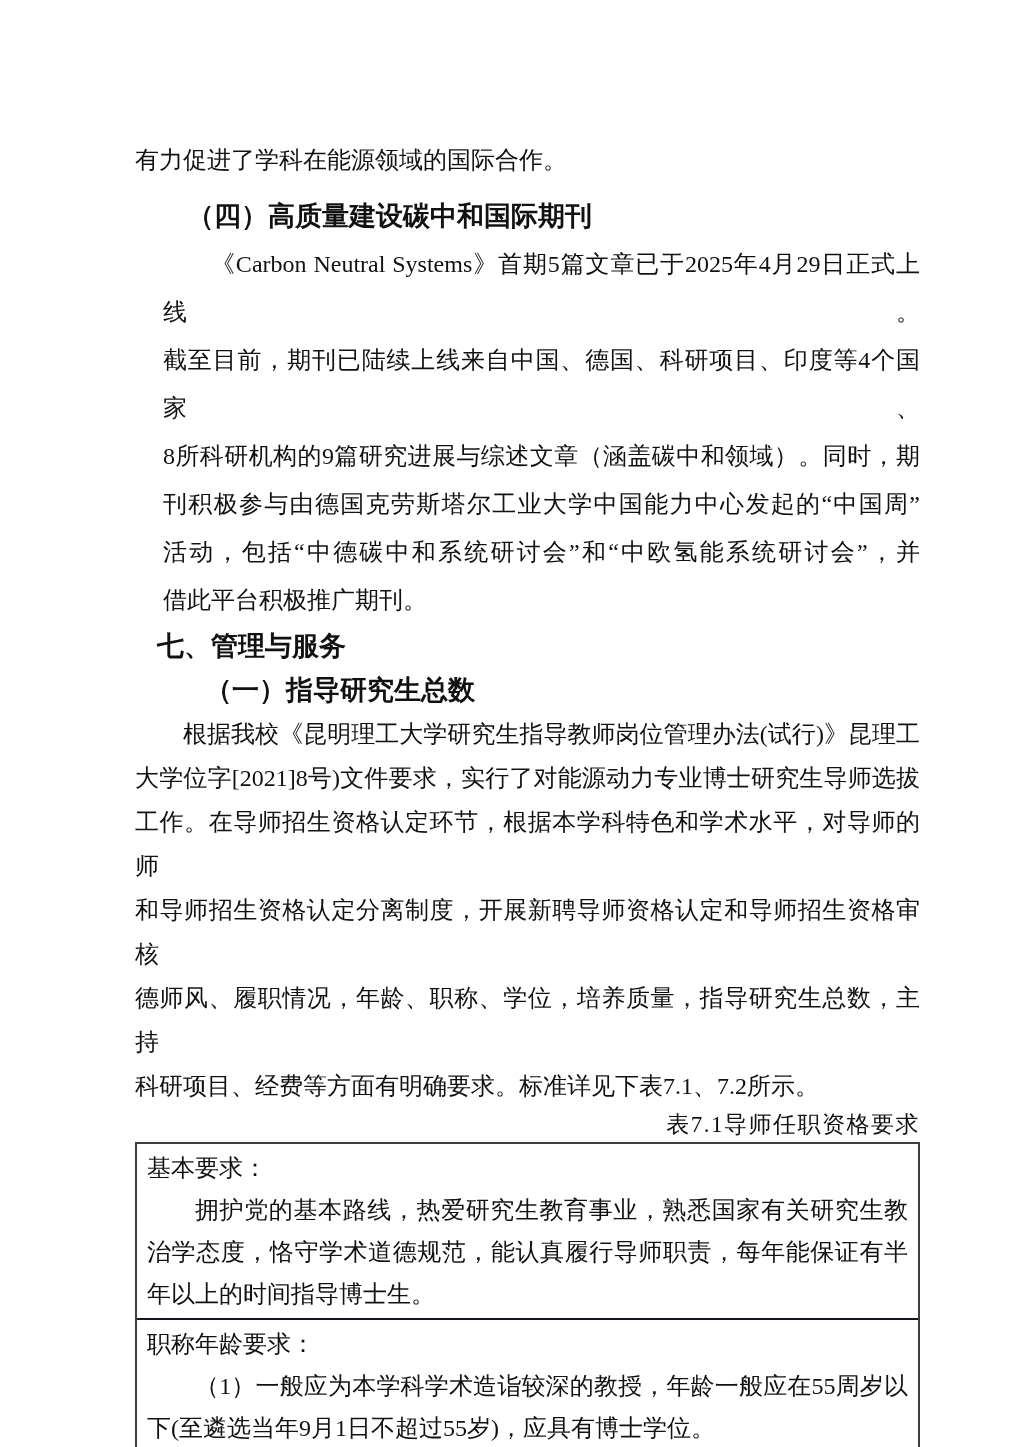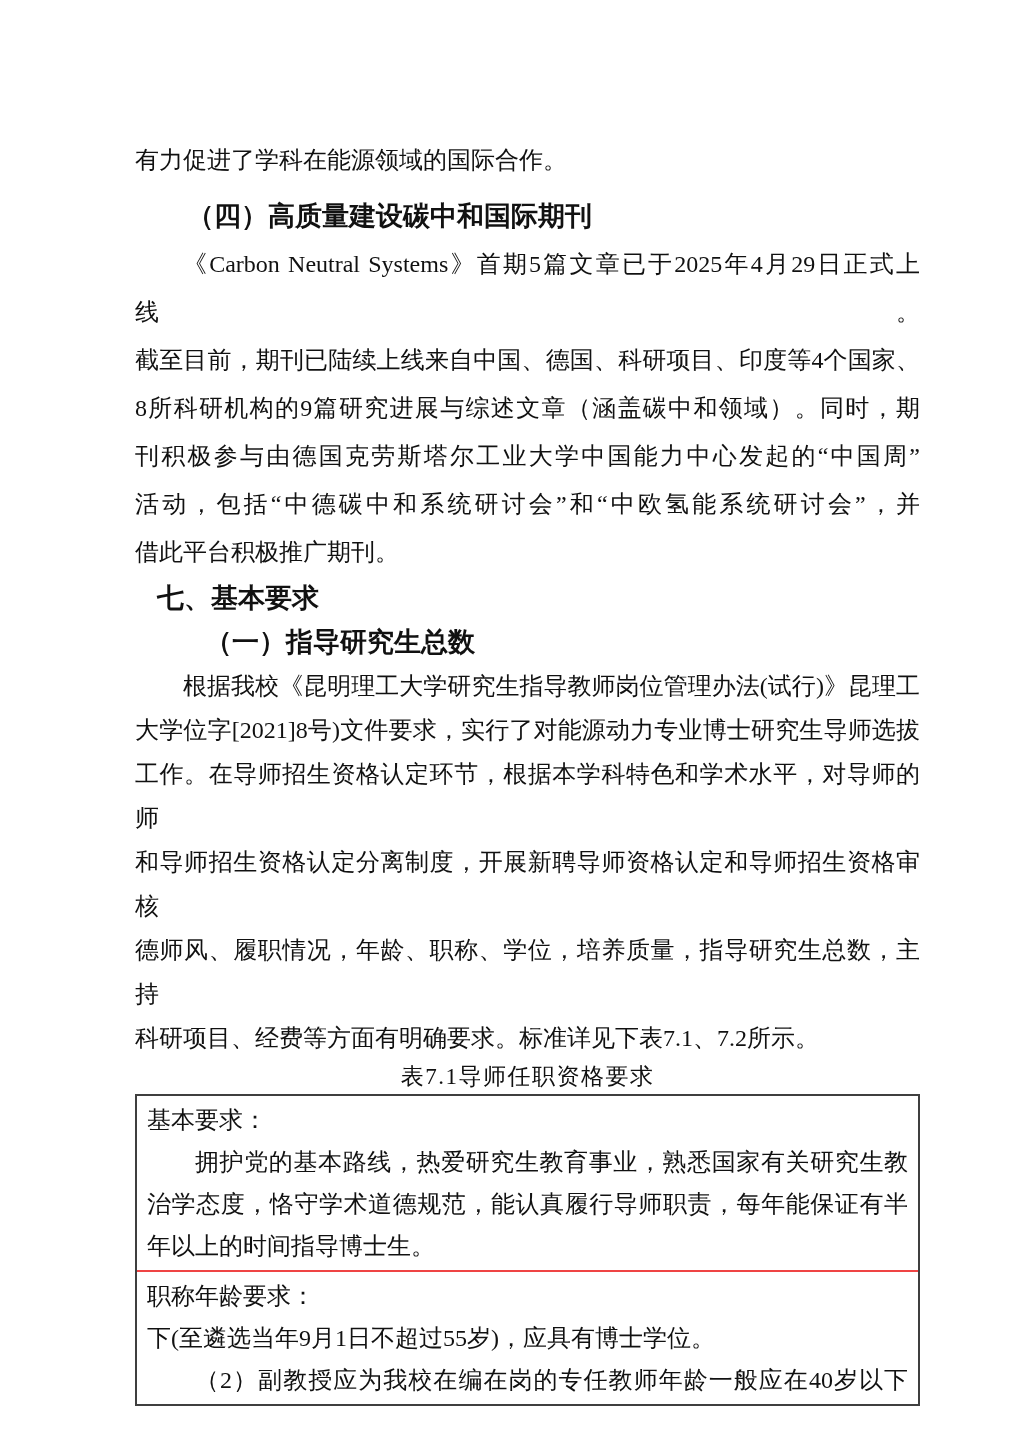--- a/index.html
+++ b/index.html
@@ -43,36 +43,36 @@
   .h4 {
     text-indent: 52px;
     margin-top: 10px;
   }
   .h7 {
     text-indent: 22px;
   }
   .hsub {
     text-indent: 70px;
   }
-  .p-journal { margin-top: 2px; }
+  .p-journal { margin-top: 2px; margin-left: 28px; }
   .p-journal .ln { line-height: 48px; }
   .p-mentor .ln { line-height: 44px; }
   .caption {
     font-size: 23px;
     line-height: 34px;
-    text-align: center;
+    text-align: right;
     letter-spacing: 1.5px;
   }
   .reqtable {
     border: 2px solid #3f3f3f;
     margin-top: 0px;
   }
   .trow {
     padding: 3px 10px;
-    border-bottom: 2px solid #ef4444;
+    border-bottom: 2px solid #0f172a;
   }
   .trow:last-child {
     border-bottom: none;
   }
   .trow .ln {
     line-height: 42px;
   }
 </style>
 </head>
 <body>
@@ -85,21 +85,21 @@
 
   <div class="para p-journal">
     <div class="ln jst ind">《Carbon Neutral Systems》首期5篇文章已于2025年4月29日正式上线。</div>
     <div class="ln jst">截至目前，期刊已陆续上线来自中国、德国、科研项目、印度等4个国家、</div>
     <div class="ln jst">8所科研机构的9篇研究进展与综述文章（涵盖碳中和领域）。同时，期</div>
     <div class="ln jst">刊积极参与由德国克劳斯塔尔工业大学中国能力中心发起的“中国周”</div>
     <div class="ln jst">活动，包括“中德碳中和系统研讨会”和“中欧氢能系统研讨会”，并</div>
     <div class="ln">借此平台积极推广期刊。</div>
   </div>
 
-  <div class="heading h7">七、基本要求</div>
+  <div class="heading h7">七、管理与服务</div>
 
   <div class="heading hsub">（一）指导研究生总数</div>
 
   <div class="para p-mentor">
     <div class="ln jst ind">根据我校《昆明理工大学研究生指导教师岗位管理办法(试行)》昆理工</div>
     <div class="ln jst">大学位字[2021]8号)文件要求，实行了对能源动力专业博士研究生导师选拔</div>
     <div class="ln jst">工作。在导师招生资格认定环节，根据本学科特色和学术水平，对导师的师</div>
     <div class="ln jst">和导师招生资格认定分离制度，开展新聘导师资格认定和导师招生资格审核</div>
     <div class="ln jst">德师风、履职情况，年龄、职称、学位，培养质量，指导研究生总数，主持</div>
     <div class="ln">科研项目、经费等方面有明确要求。标准详见下表7.1、7.2所示。</div>
@@ -109,18 +109,19 @@
 
   <div class="reqtable">
     <div class="trow">
       <div class="ln">基本要求：</div>
       <div class="ln jst ind">拥护党的基本路线，热爱研究生教育事业，熟悉国家有关研究生教</div>
       <div class="ln jst">治学态度，恪守学术道德规范，能认真履行导师职责，每年能保证有半</div>
       <div class="ln">年以上的时间指导博士生。</div>
     </div>
     <div class="trow">
       <div class="ln">职称年龄要求：</div>
+      <div class="ln jst ind">（1）一般应为本学科学术造诣较深的教授，年龄一般应在55周岁以</div>
       <div class="ln">下(至遴选当年9月1日不超过55岁)，应具有博士学位。</div>
       <div class="ln jst ind">（2）副教授应为我校在编在岗的专任教师年龄一般应在40岁以下</div>
     </div>
   </div>
 
 </div>
 
 </body></html>

